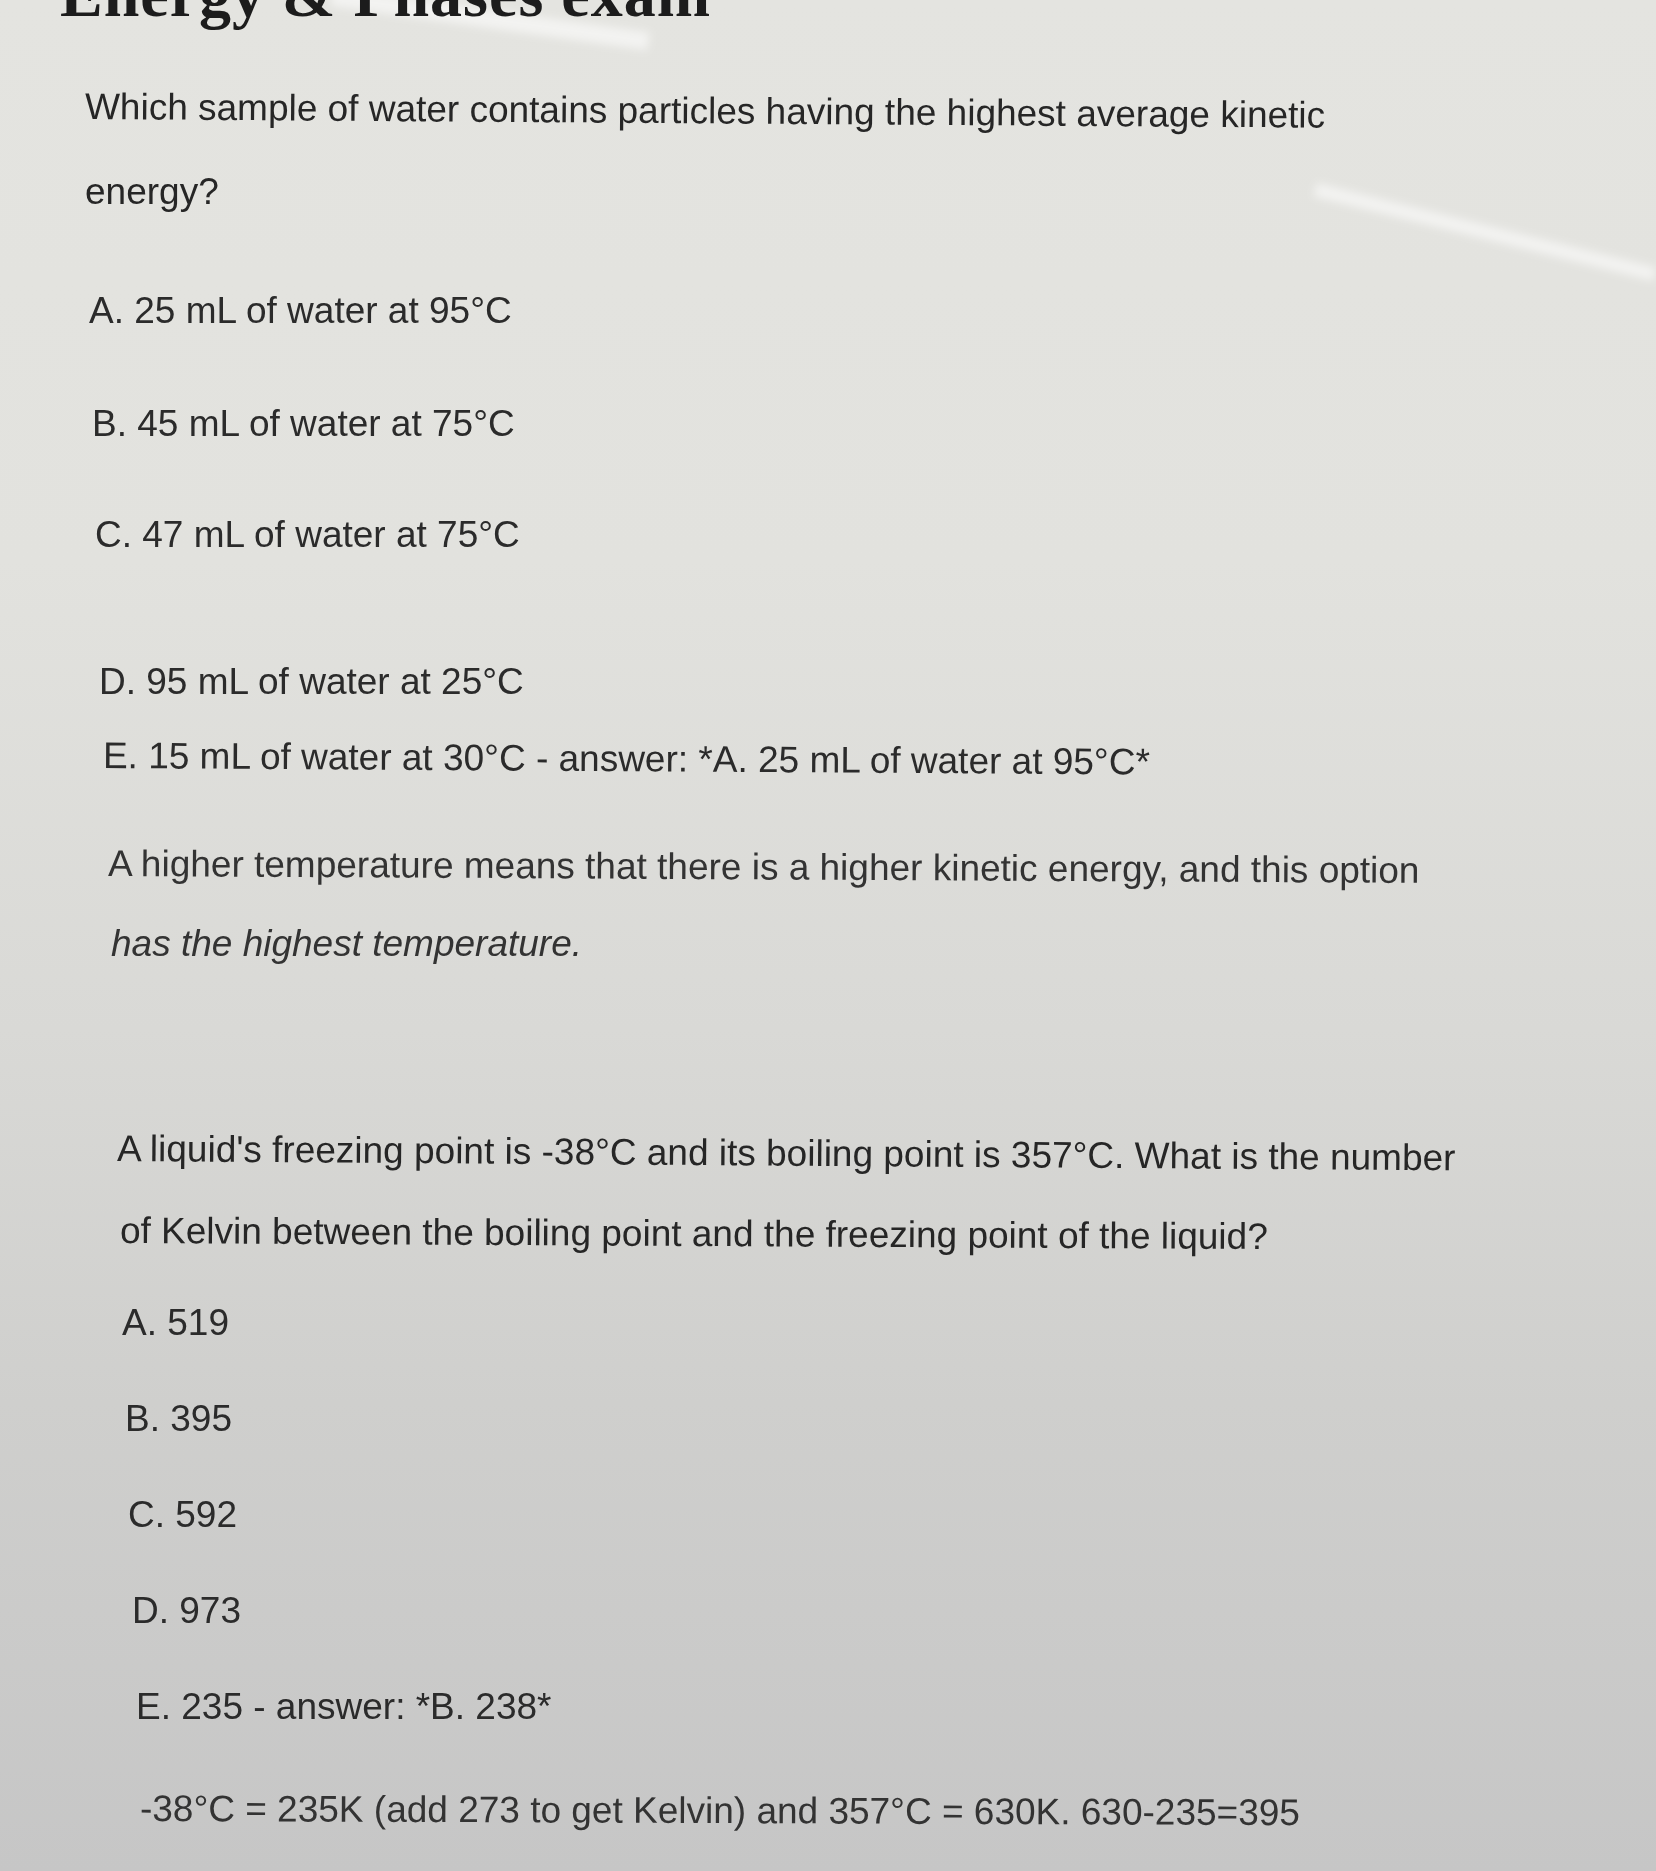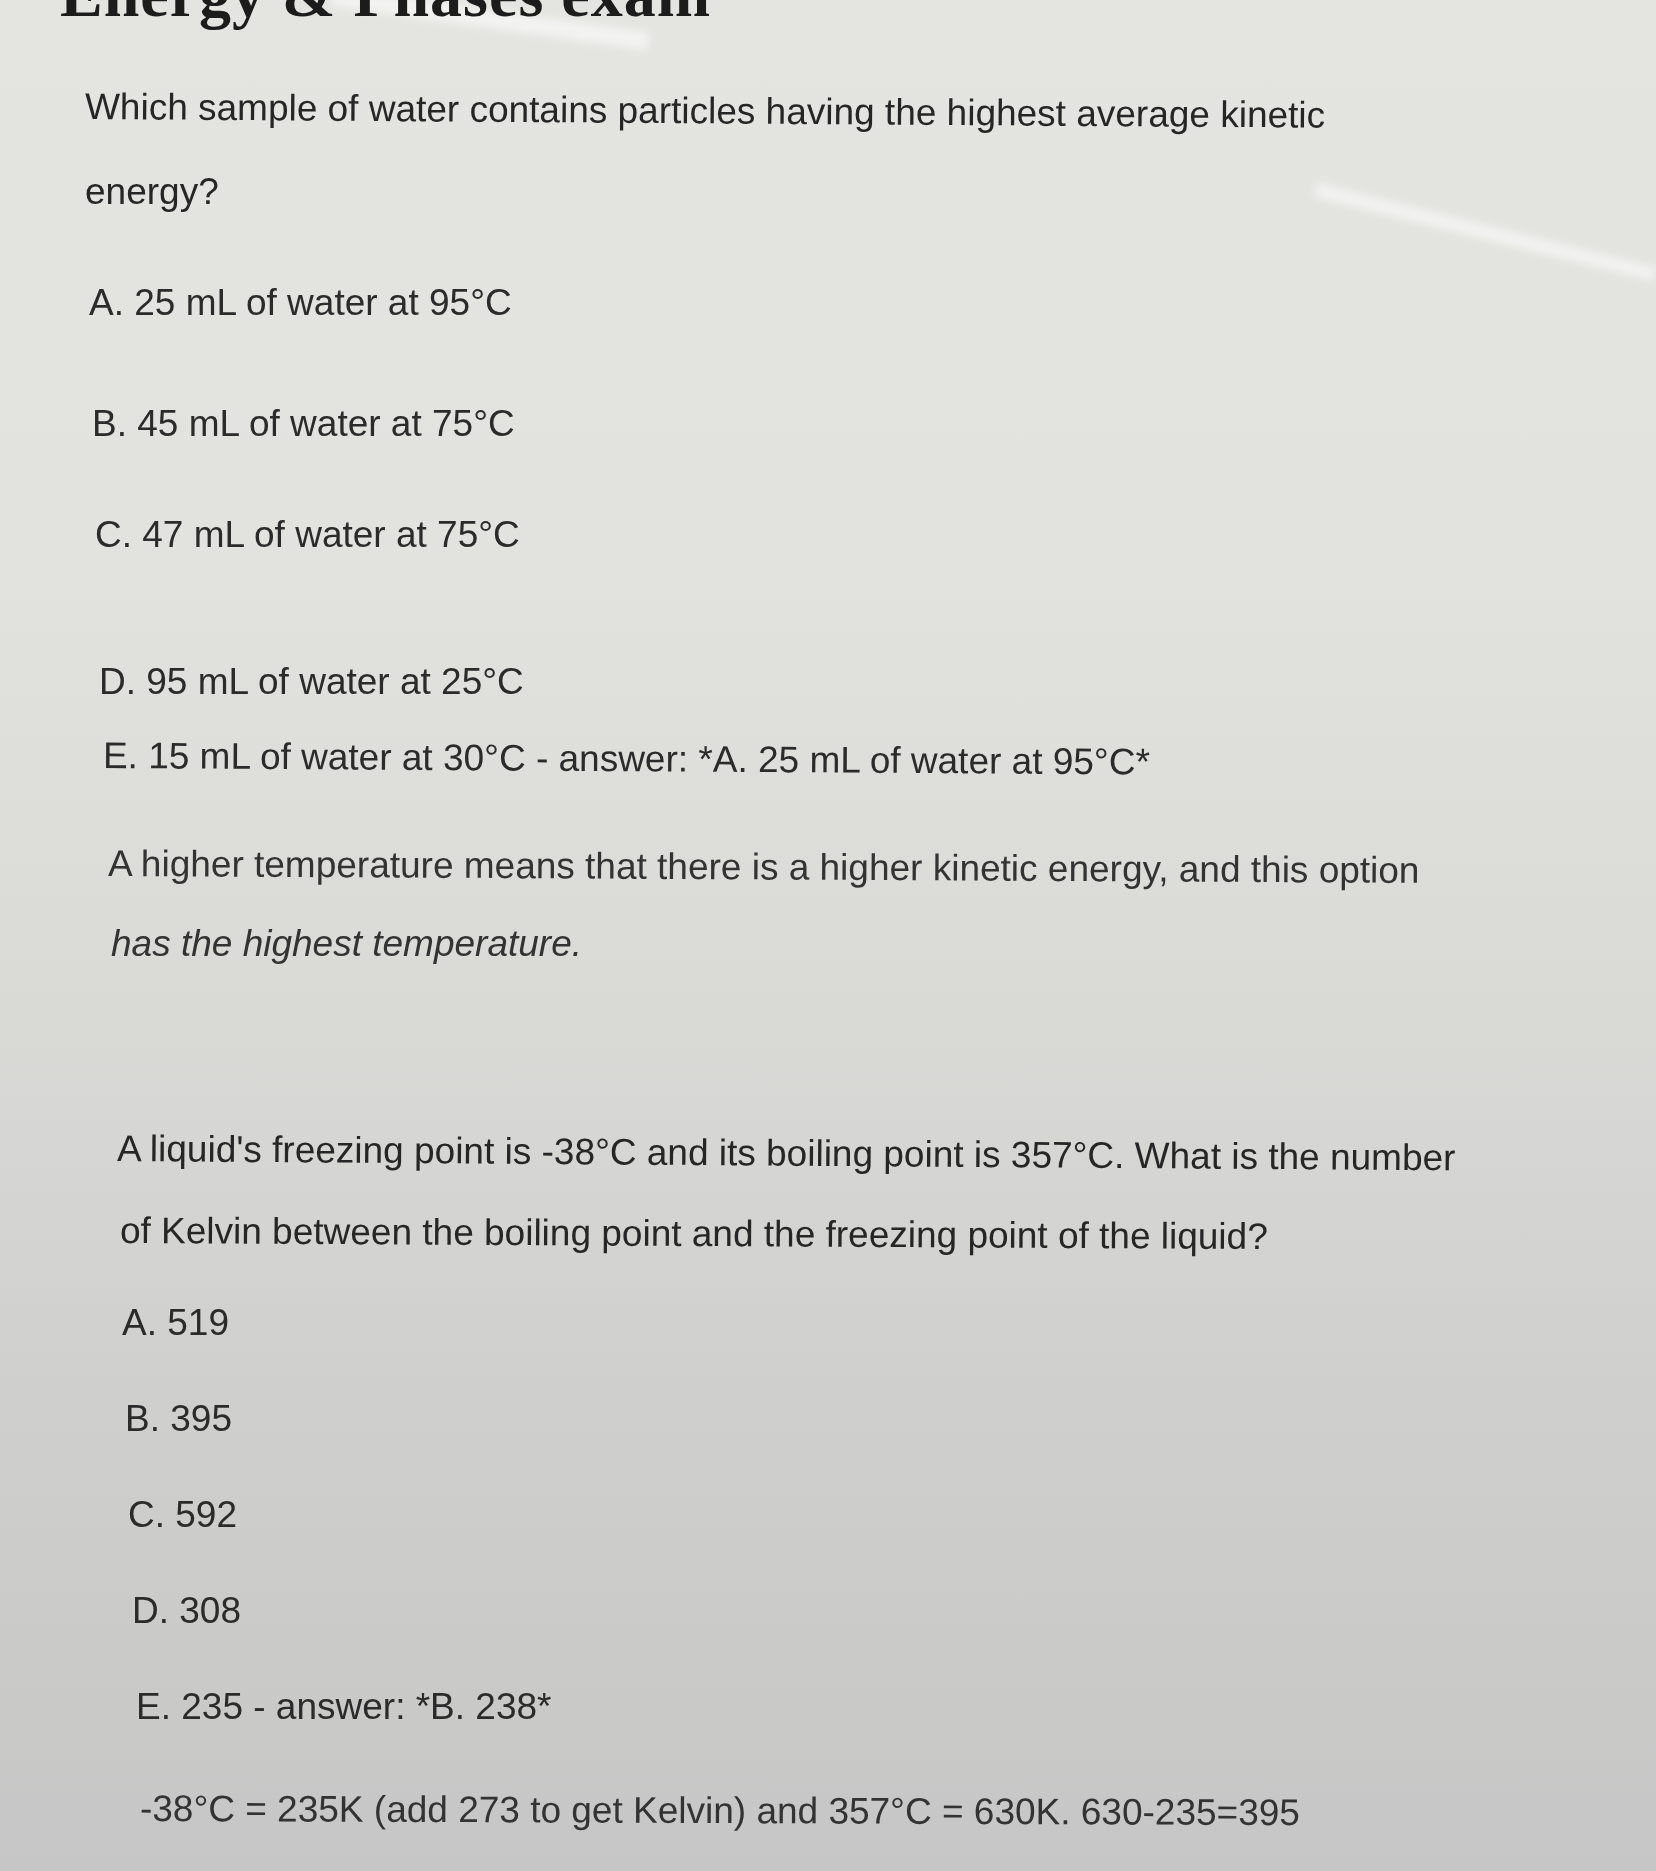--- a/index.html
+++ b/index.html
@@ -51,34 +51,34 @@
 
 <div class="glare glare-1"></div>
 <div class="glare glare-2"></div>
 
 <div class="partial-heading">Energy &amp; Phases exam</div>
 
 <section>
   <div class="line q-text" style="left:85px; top:88px; transform:rotate(0.4deg); transform-origin:left;">Which sample of water contains particles having the highest average kinetic</div>
   <div class="line q-text" style="left:85px; top:173px;">energy?</div>
 
-  <div class="line opt" style="left:89px; top:284px;">A. 25 mL of water at 95°C</div>
+  <div class="line opt" style="left:89px; top:292px;">A. 25 mL of water at 95°C</div>
   <div class="line opt" style="left:92px; top:405px;">B. 45 mL of water at 75°C</div>
   <div class="line opt" style="left:95px; top:516px;">C. 47 mL of water at 75°C</div>
   <div class="line opt" style="left:99px; top:627px;margin-top:36px;">D. 95 mL of water at 25°C</div>
   <div class="line opt" style="left:103px; top:737px; transform:rotate(0.35deg); transform-origin:left;">E. 15 mL of water at 30°C - answer: *A. 25 mL of water at 95°C*</div>
 
   <div class="line note" style="left:108px; top:845px; transform:rotate(0.3deg); transform-origin:left;">A higher temperature means that there is a higher kinetic energy, and this option</div>
   <div class="line note" style="left:111px; top:925px;font-style:italic;">has the highest temperature.</div>
 </section>
 
 <section>
   <div class="line q-text" style="left:117px; top:1130px; transform:rotate(0.4deg); transform-origin:left;">A liquid's freezing point is -38°C and its boiling point is 357°C. What is the number</div>
   <div class="line q-text" style="left:120px; top:1212px; transform:rotate(0.3deg); transform-origin:left;">of Kelvin between the boiling point and the freezing point of the liquid?</div>
 
   <div class="line opt" style="left:122px; top:1304px;">A. 519</div>
   <div class="line opt" style="left:125px; top:1400px;">B. 395</div>
   <div class="line opt" style="left:128px; top:1496px;">C. 592</div>
-  <div class="line opt" style="left:132px; top:1592px;">D. 308</div>
+  <div class="line opt" style="left:132px; top:1592px;">D. 973</div>
   <div class="line opt" style="left:136px; top:1688px;">E. 235 - answer: *B. 238*</div>
 
   <div class="line note" style="left:140px; top:1790px; transform:rotate(0.2deg); transform-origin:left;">-38°C = 235K (add 273 to get Kelvin) and 357°C = 630K. 630-235=395</div>
 </section>
 
 </body></html>

